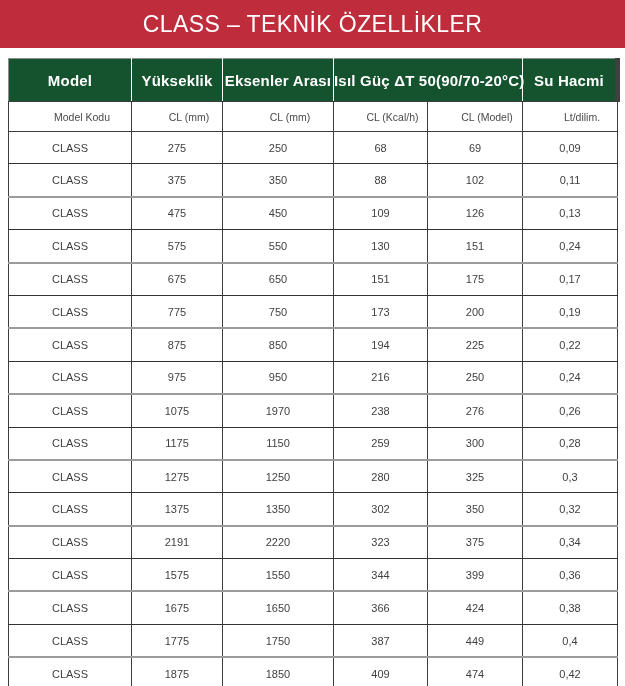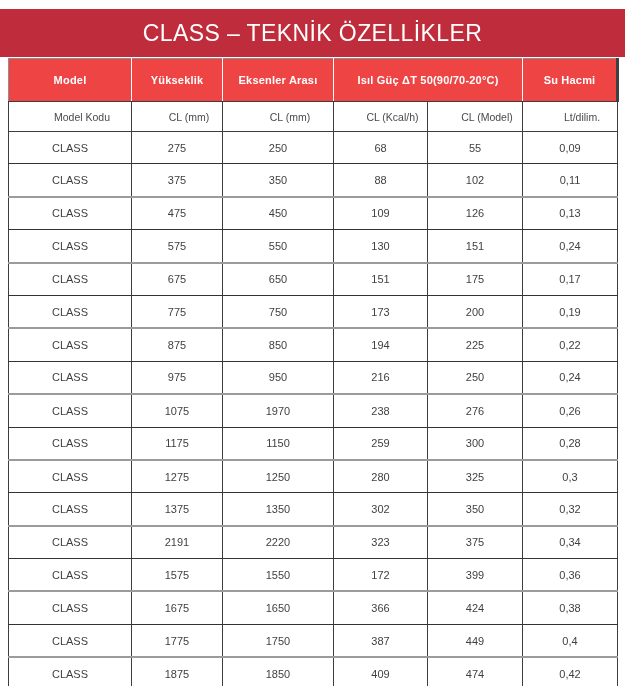--- a/index.html
+++ b/index.html
@@ -21,21 +21,21 @@
     height: 686px;
     position: relative;
     background: #ffffff;
     box-sizing: border-box;
   }
 
   
   .banner {
     position: absolute;
     left: 0;
-    top: 9px;
+    top: 0;
     width: 625px;
     height: 48px;
     background: #bf2d3c;
     display: flex;
     align-items: center;
     justify-content: center;
   }
   .banner-title {
     color: #ffffff;
     font-size: 23px;
@@ -69,34 +69,34 @@
   
   col.c-model   { width: 123px; }
   col.c-yuk     { width: 91px;  }
   col.c-eks     { width: 111px; }
   col.c-kcal    { width: 94px;  }
   col.c-watt    { width: 95px;  }
   col.c-su      { width: 95px;  }
 
   
   thead tr.head-main th {
-    background: #ef4444;
+    background: #14532d;
     color: #ffffff;
-    font-size: 11px;
+    font-size: 15px;
     font-weight: bold;
     height: 42px;
     letter-spacing: 0.2px;
     border-top: 1px solid #8e8e8e;
     border-bottom: 1px solid #3d3d3d;
     border-left: 1px solid #ffffff;
     border-right: 1px solid #ffffff;
     white-space: nowrap;
   }
   thead tr.head-main th.edge-left  { border-left: 1px solid #8e8e8e; }
-  thead tr.head-main th.edge-right { border-right: 3px solid #404040; }
+  thead tr.head-main th.edge-right { border-right: 5px solid #404040; }
 
   
   thead tr.head-sub td {
     font-size: 10.5px;
     color: #4a4a4a;
     height: 29px;
     border-bottom: 1px solid #3d3d3d;
     white-space: nowrap;
     padding-left: 24px;
   }
@@ -149,21 +149,21 @@
           <td>Lt/dilim.</td>
         </tr>
       </thead>
 
       <tbody id="spec-body">
           <tr class="sep-dark">
             <td>CLASS</td>
             <td>275</td>
             <td>250</td>
             <td>68</td>
-            <td>55</td>
+            <td>69</td>
             <td>0,09</td>
           </tr>
           <tr class="sep-light">
             <td>CLASS</td>
             <td>375</td>
             <td>350</td>
             <td>88</td>
             <td>102</td>
             <td>0,11</td>
           </tr>
@@ -252,21 +252,21 @@
             <td>2191</td>
             <td>2220</td>
             <td>323</td>
             <td>375</td>
             <td>0,34</td>
           </tr>
           <tr class="sep-light">
             <td>CLASS</td>
             <td>1575</td>
             <td>1550</td>
-            <td>172</td>
+            <td>344</td>
             <td>399</td>
             <td>0,36</td>
           </tr>
           <tr class="sep-dark">
             <td>CLASS</td>
             <td>1675</td>
             <td>1650</td>
             <td>366</td>
             <td>424</td>
             <td>0,38</td>

